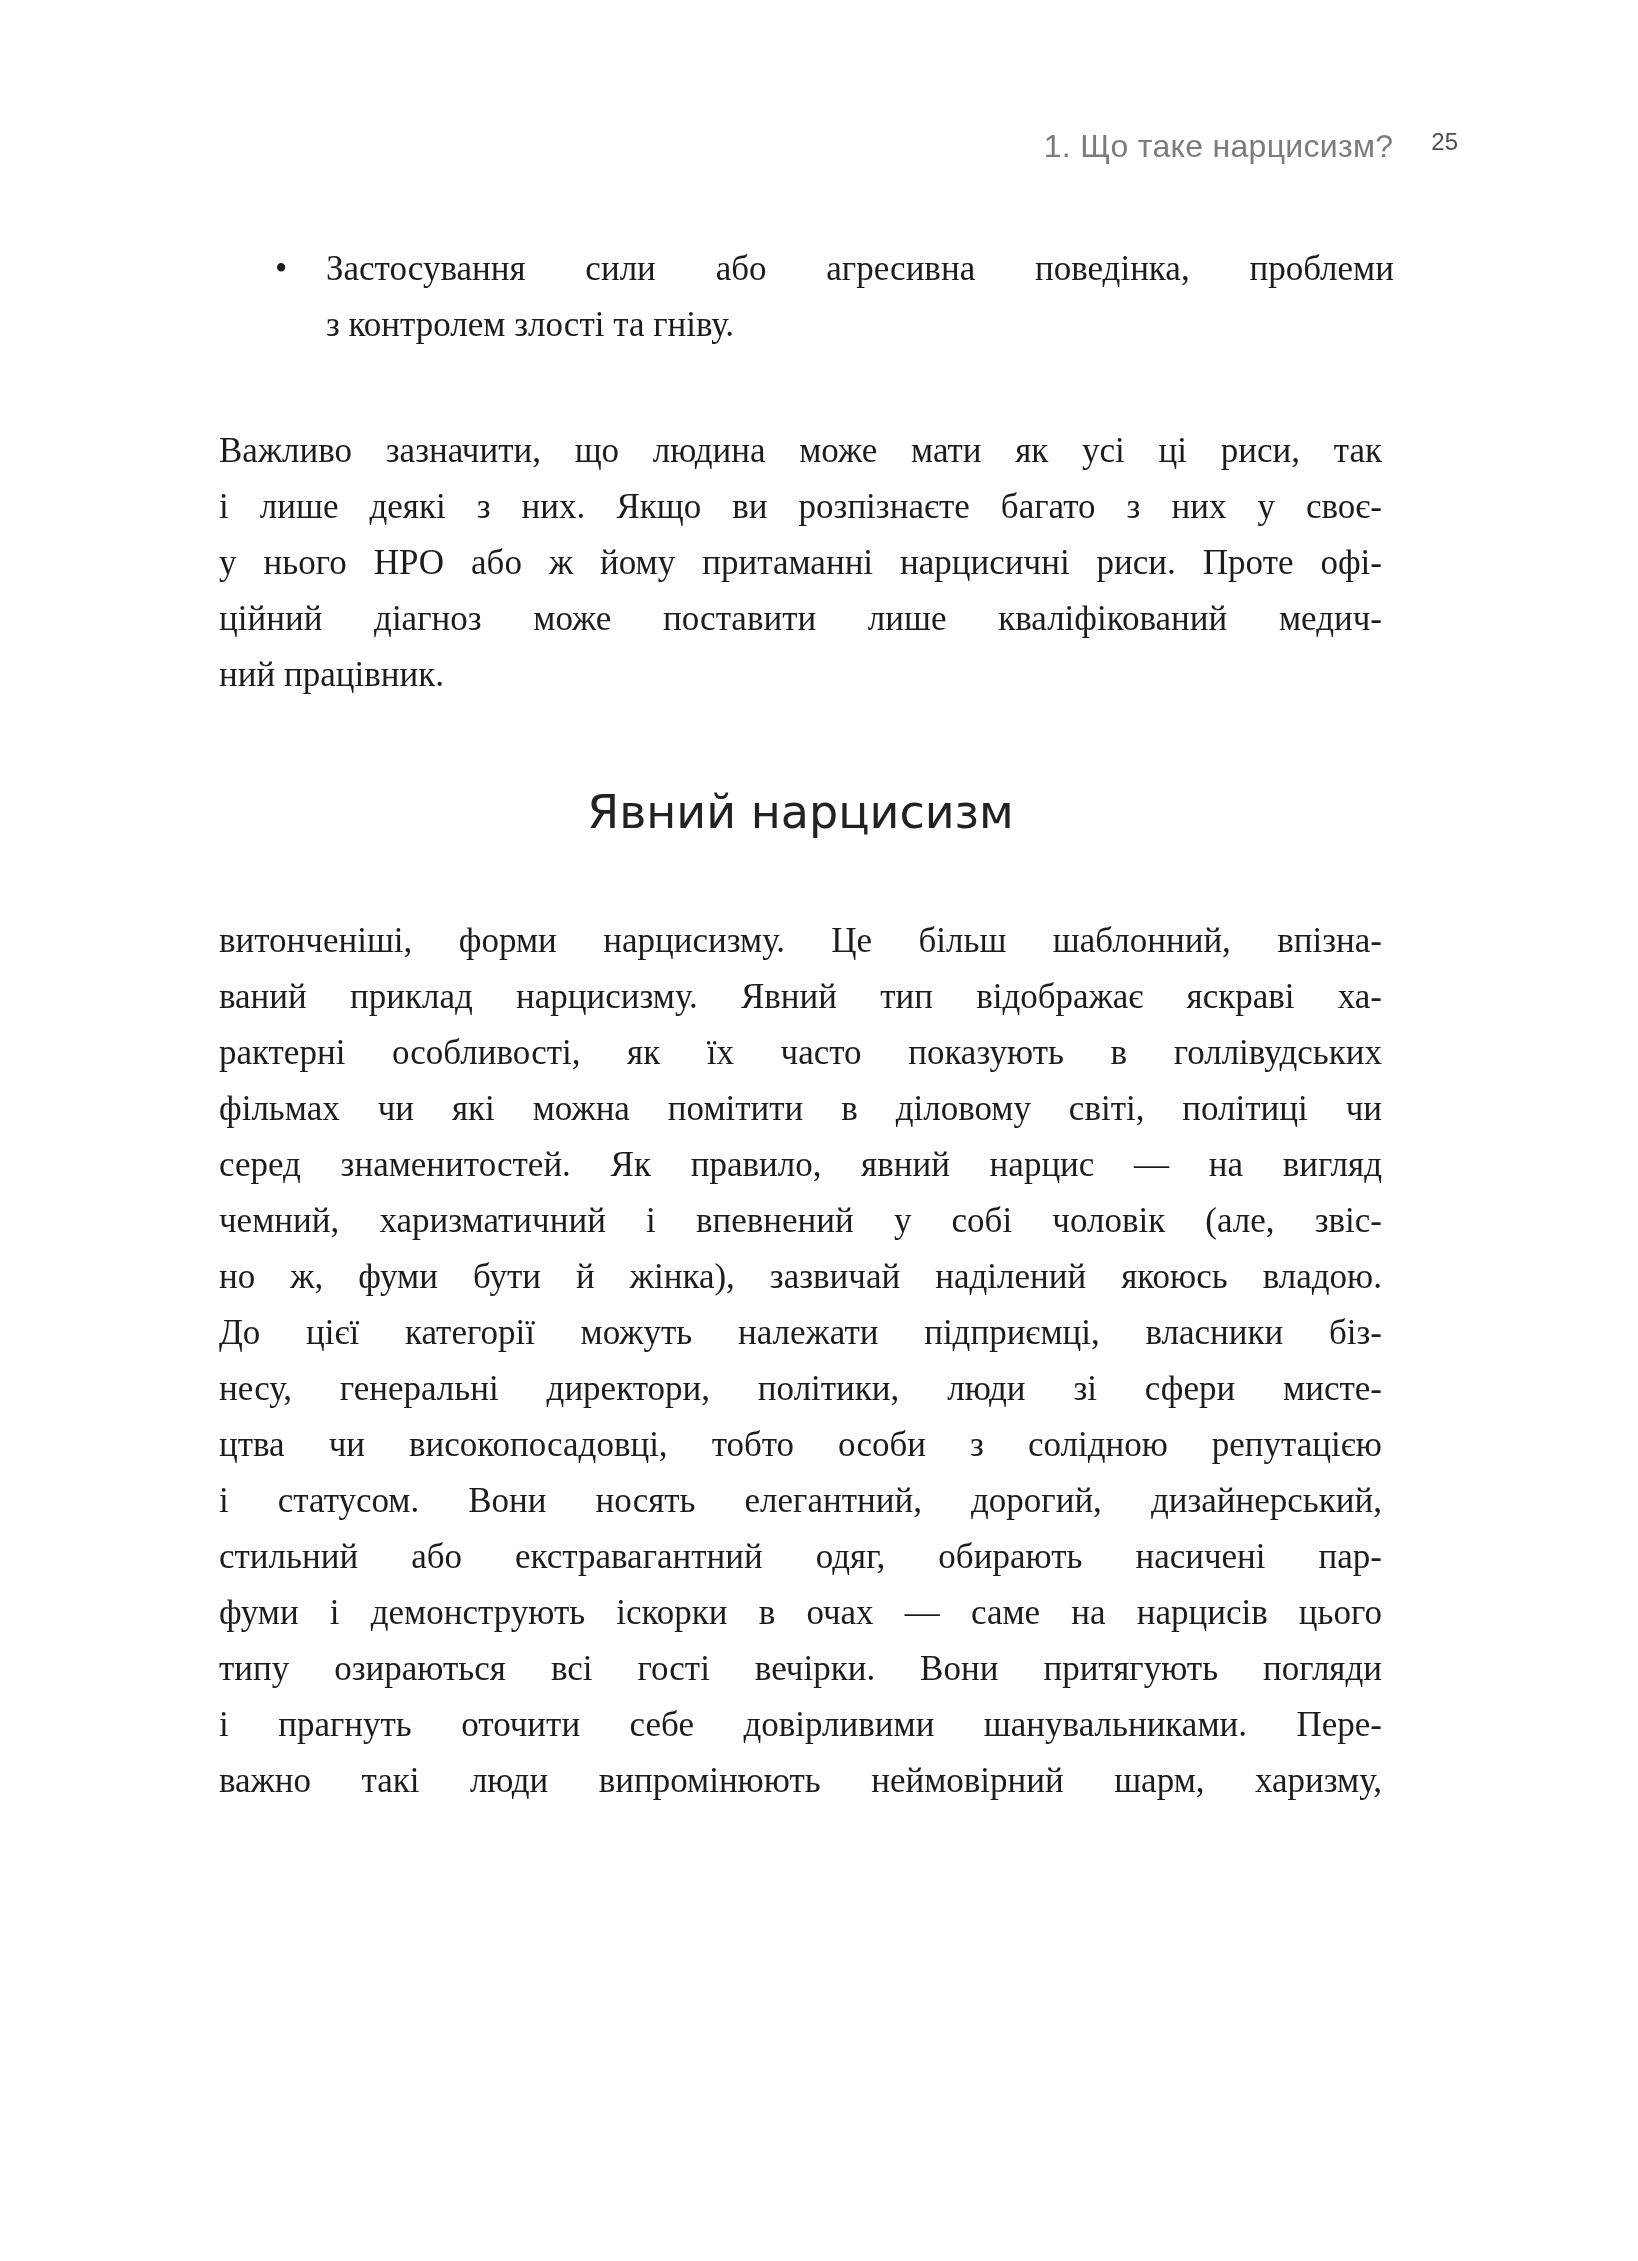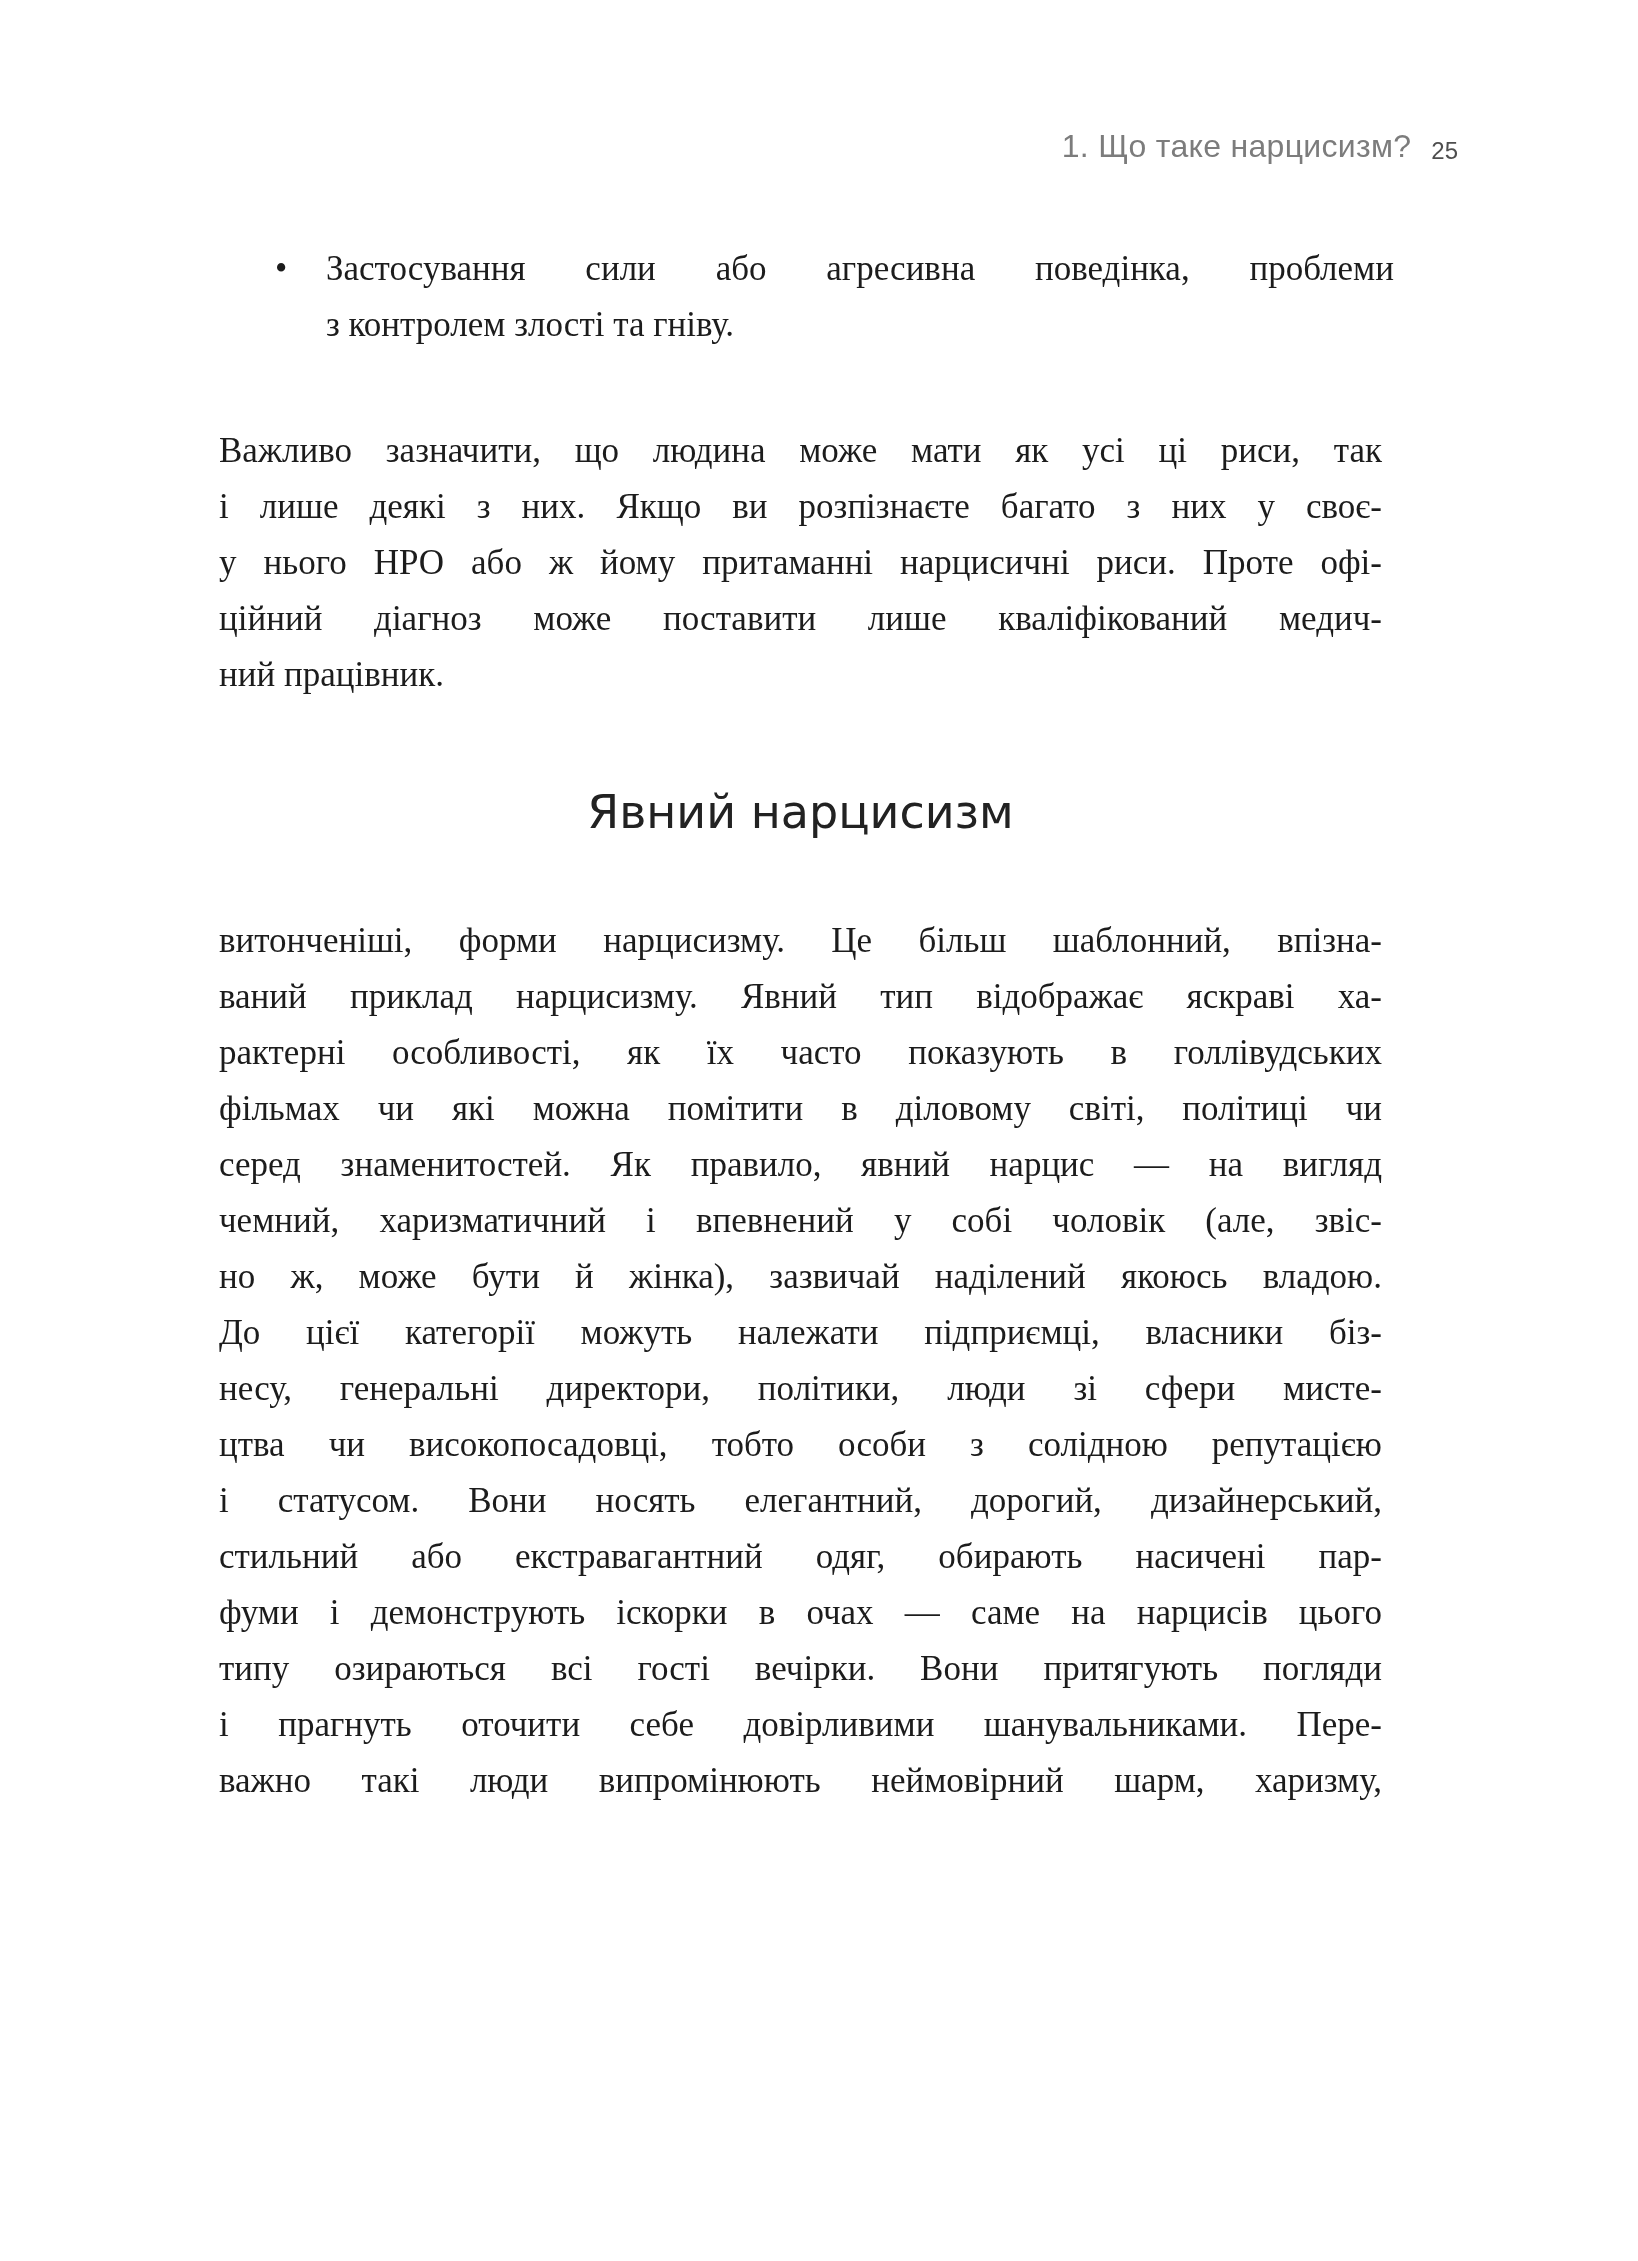--- a/index.html
+++ b/index.html
@@ -16,22 +16,22 @@
     color: #1c1c1c;
     overflow: hidden;
   }
   .running-header {
     position: absolute;
     top: 128px;
     left: 0;
     right: 181px;
     display: flex;
     justify-content: flex-end;
-    align-items: flex-end;
-    gap: 20px;
+    align-items: flex-start;
+    gap: 38px;
     font-family: "Liberation Sans", sans-serif;
     margin-left: 20px;
   }
   .chapter-title {
     font-size: 32px;
     color: #7c7c7c;
     letter-spacing: 0.3px;
   }
   .page-number {
     font-size: 24px;
@@ -110,21 +110,21 @@
         <div class="line last">ний працівник.</div>
       </div>
       <h2 class="section-heading">Явний нарцисизм</h2>
       <div class="paragraph">
         <div class="line">витонченіші, форми нарцисизму. Це більш шаблонний, впізна-</div>
         <div class="line">ваний приклад нарцисизму. Явний тип відображає яскраві ха-</div>
         <div class="line">рактерні особливості, як їх часто показують в голлівудських</div>
         <div class="line">фільмах чи які можна помітити в діловому світі, політиці чи</div>
         <div class="line">серед знаменитостей. Як правило, явний нарцис — на вигляд</div>
         <div class="line">чемний, харизматичний і впевнений у собі чоловік (але, звіс-</div>
-        <div class="line">но ж, може бути й жінка), зазвичай наділений якоюсь владою.</div>
+        <div class="line">но ж, фуми бути й жінка), зазвичай наділений якоюсь владою.</div>
         <div class="line">До цієї категорії можуть належати підприємці, власники біз-</div>
         <div class="line">несу, генеральні директори, політики, люди зі сфери мисте-</div>
         <div class="line">цтва чи високопосадовці, тобто особи з солідною репутацією</div>
         <div class="line">і статусом. Вони носять елегантний, дорогий, дизайнерський,</div>
         <div class="line">стильний або екстравагантний одяг, обирають насичені пар-</div>
         <div class="line">фуми і демонструють іскорки в очах — саме на нарцисів цього</div>
         <div class="line">типу озираються всі гості вечірки. Вони притягують погляди</div>
         <div class="line">і прагнуть оточити себе довірливими шанувальниками. Пере-</div>
         <div class="line">важно такі люди випромінюють неймовірний шарм, харизму,</div>
       </div>

